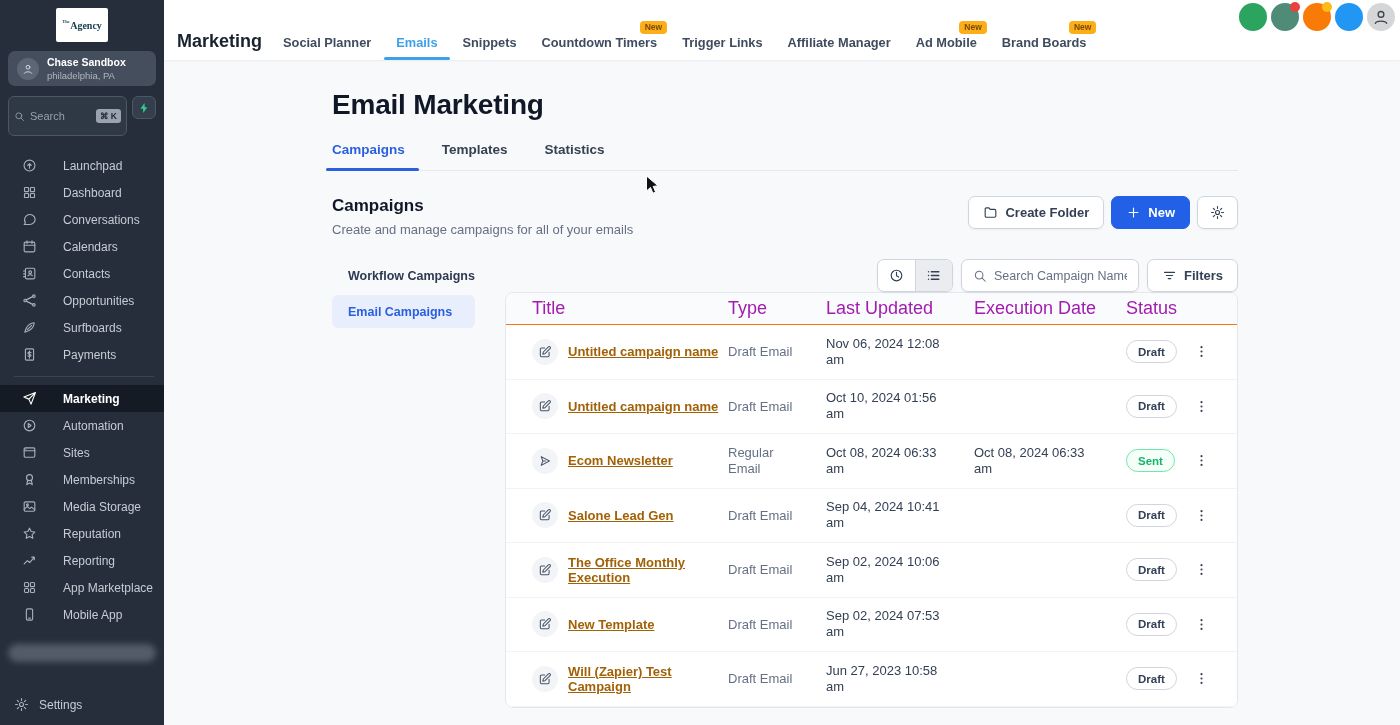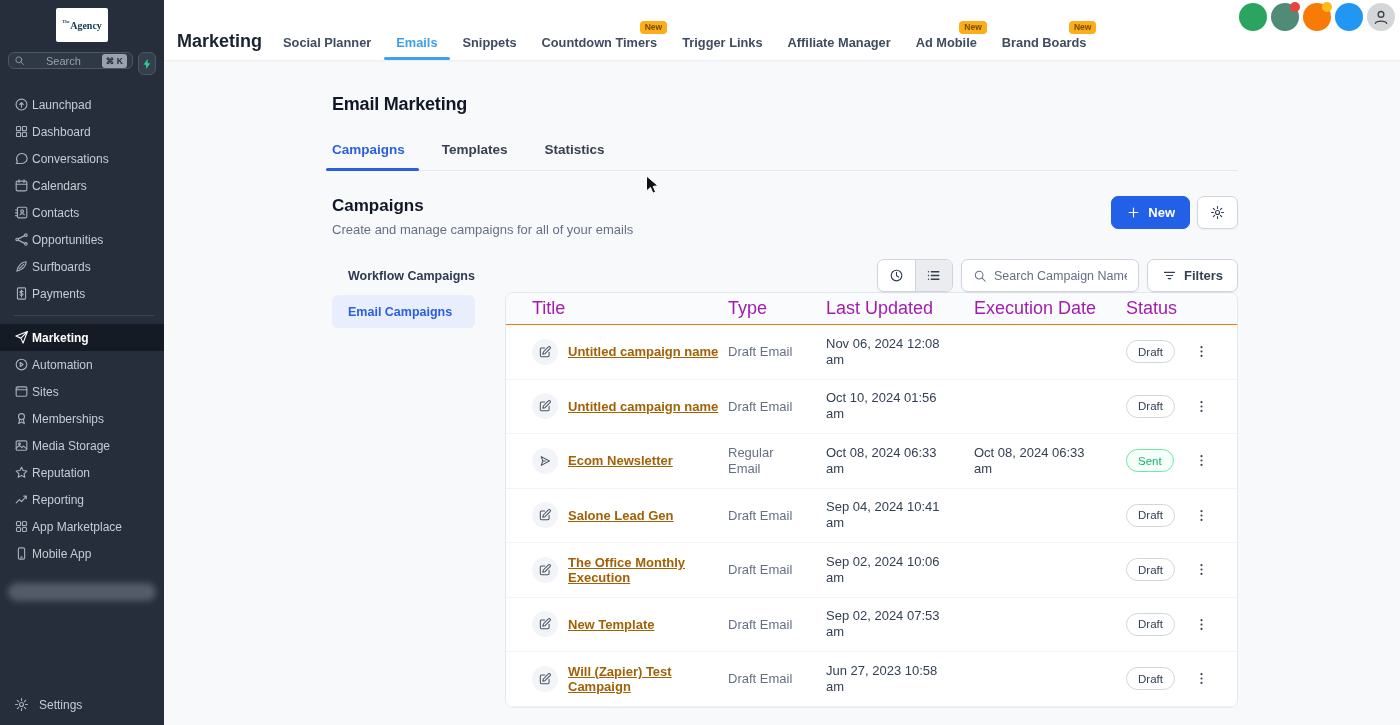--- a/index.html
+++ b/index.html
@@ -12,28 +12,28 @@
   .logo-wrap { display:flex; justify-content:center; padding-top:8px; }
   .logo-box { width:52px; height:34px; background:#fff; border-radius:2px; display:flex; align-items:center; justify-content:center; }
   .logo-text { font-family:"Liberation Serif", serif; font-size:10px; font-weight:bold; color:#16404f; }
   .logo-text sup { font-size:4.5px; vertical-align:6px; margin-right:.5px; }
   .account { margin:9px 8px 0; background:#454e5c; border-radius:7px; display:flex; align-items:center; gap:8px; padding:5px 9px; }
   .account-avatar { width:22px; height:22px; border-radius:50%; background:#5d6675; color:#dde2e8; display:flex; align-items:center; justify-content:center; flex:none; }
   .account-avatar .icon { width:12px; height:12px; }
   .account-name { font-size:10.5px; font-weight:bold; color:#fff; }
   .account-loc { font-size:9.5px; color:#aeb6c0; margin-top:2px; }
   .search-row { margin:10px 8px 0; display:flex; gap:5px; }
-  .search-box { flex:1; height:17px; background:#2f3845; border:1px solid #4d5663; border-radius:6px; display:flex; align-items:center; padding:0 5px; gap:21px; }
+  .search-box { flex:1; height:40px; background:#2f3845; border:1px solid #4d5663; border-radius:6px; display:flex; align-items:center; padding:0 5px; gap:5px; }
   .search-box .icon { width:11px; height:11px; color:#98a0ab; flex:none; }
   .search-ph { font-size:11px; color:#98a0ab; flex:1; }
   .kbd { background:#9aa2ad; color:#222b38; font-size:8.5px; font-weight:bold; border-radius:3px; padding:2px 4px; white-space:nowrap; }
   .ai-btn { width:24px; height:23px; background:#343e4c; border:1px solid #4d5663; border-radius:6px; display:flex; align-items:center; justify-content:center; color:#2ecc8f; }
   .ai-btn .icon { width:12px; height:12px; }
   .nav { margin-top:16px; flex:1; overflow:hidden; }
-  .nav-item { position:relative; height:27px; display:flex; align-items:center; gap:3px; padding:0 14px; color:#c6ccd4; font-size:12px; cursor:default; white-space:nowrap; }
+  .nav-item { position:relative; height:27px; display:flex; align-items:center; gap:26px; padding:0 22px; color:#c6ccd4; font-size:12px; cursor:default; white-space:nowrap; }
   .nav-item .icon { width:15px; height:15px; color:#a7afbb; flex:none; }
   .nav-item.active { background:#151b25; color:#fff; font-weight:bold; }
   .nav-item.active .icon { color:#fff; }
   .nav-item.divider-after { margin-bottom:17px;align-items:center; }
   .nav-item.divider-after::after { content:''; position:absolute; left:14px; right:10px; bottom:-9px; height:1px; background:#3c4452; }
   .nav-redacted { margin:16px 8px 0; height:18px; border-radius:10px; background:#97a0ac; opacity:.4; filter:blur(3px); }
   .settings-row { display:flex; align-items:center; gap:10px; padding:0 14px 13px; color:#c6ccd4; font-size:12px; }
   .settings-row .icon { width:15px; height:15px; color:#a7afbb; }
 
   
@@ -45,21 +45,21 @@
   .htab.active::after { content:''; position:absolute; left:-12px; right:-12px; bottom:-10px; height:3px; background:#3da1ea; border-radius:2px; }
   .new-badge { position:absolute; top:-16px; right:-10px; background:#fbae17; color:#7c4a0a; font-size:8.5px; font-weight:bold; padding:2px 5px; border-radius:4px; line-height:1; }
   .avatars { position:absolute; top:3px; right:5px; display:flex; gap:4px; }
   .avatar { position:relative; width:28px; height:28px; border-radius:50%; display:flex; align-items:center; justify-content:center; }
   .avatar .dot { position:absolute; top:-1px; right:-1px; width:10px; height:10px; border-radius:50%; }
   .avatar .av-icon { width:18px; height:18px; color:#3c424b; }
 
   
   .content { position:absolute; left:164px; top:60px; right:0; bottom:0; background:#f8f9fb; overflow:hidden; }
   .inner { margin-left:168px; width:906px; }
-  .page-title { margin-top:31px; font-size:18px; font-weight:bold; color:#101828; line-height:27px; letter-spacing:-.2px; }
+  .page-title { margin-top:31px; font-size:28px; font-weight:bold; color:#101828; line-height:27px; letter-spacing:-.2px; }
   .ptabs { display:flex; gap:37px; margin-top:24px; border-bottom:1px solid #e7e8ec; }
   .ptab { position:relative; font-size:13.5px; font-weight:600; color:#374151; padding-bottom:12px; line-height:1.2; }
   .ptab.active { color:#2a5fe0; }
   .ptab.active::after { content:''; position:absolute; left:-6px; right:-14px; bottom:-1px; height:3px; background:#2a5fe0; border-radius:2px; }
   .section-row { display:flex; justify-content:space-between; align-items:flex-start; margin-top:25px; }
   .sec-title { font-size:17px; font-weight:bold; color:#101828; }
   .sec-sub { font-size:13px; color:#667085; margin-top:6px; }
   .actions { display:flex; gap:7px; }
   .btn { height:33px; display:flex; align-items:center; gap:7px; border-radius:7px; font-size:13px; font-weight:600; padding:0 14px; white-space:nowrap; }
   .btn .icon { width:15px; height:15px; }
@@ -86,37 +86,51 @@
   .table { background:#fff; border:1px solid #e4e7ec; border-radius:8px; overflow:hidden; }
   .thead, .trow { display:grid; grid-template-columns:196px 98px 148px 152px 1fr 36px; padding:0 14px 0 26px; align-items:center; }
   .thead { height:32px; background:#fafbfc; border-bottom:1px solid #f97316; font-size:18px; color:#a21caf; }
   .trow { min-height:54.5px; border-bottom:1px solid #f2f3f5; font-size:13px; background:#fff; }
   .cell-title { display:flex; align-items:center; gap:10px; }
   .row-icon { width:26px; height:26px; border-radius:50%; background:#f2f4f7; color:#475467; display:flex; align-items:center; justify-content:center; flex:none; }
   .row-icon svg { width:14px; height:14px; }
   .title-text { font-weight:600; color:#a16207; max-width:152px; line-height:1.18;text-decoration:underline; }
   .type-text { color:#667085; max-width:74px; line-height:1.2; }
   .date-text { color:#344054; max-width:120px; line-height:1.25; }
-  .badge { display:inline-flex; align-items:center; height:23px; padding:0 11px; border-radius:999px; font-size:11.5px; font-weight:400; width:fit-content; }
+  .badge { display:inline-flex; align-items:center; height:23px; padding:0 11px; border-radius:999px; font-size:11.5px; font-weight:700; width:fit-content; }
   .badge-draft { background:#fff; border:1px solid #d0d5dd; color:#344054; }
   .badge-sent { background:#f6fef9; border:1px solid #6ce9a6; color:#12b76a; }
   .kebab { width:28px; height:28px; display:flex; align-items:center; justify-content:center; color:#344054; }
   .kebab svg { width:15px; height:15px; }
   .cursor { position:absolute; left:645px; top:175px; width:15px; height:21px; z-index:50; pointer-events:none; }
 </style>
 </head>
 <body>
 
 <aside class="sidebar">
   <div class="logo-wrap">
     <div class="logo-box">
       <span class="logo-text"><sup>The</sup><span>Agency</span></span>
     </div>
   </div>
 
+  <div class="account">
+    <span class="account-avatar">
+        <span class="icon">
+          <svg viewBox="0 0 24 24" fill="none" stroke="currentColor" stroke-width="1.8" stroke-linecap="round" stroke-linejoin="round">
+            <circle cx="12" cy="8.5" r="3.8"></circle>
+            <path d="M4.5 20.5c1.2-4 13.8-4 15 0"></path>
+          </svg>
+        </span>
+      </span>
+    <span>
+      <div class="account-name">Chase Sandbox</div>
+      <div class="account-loc">philadelphia, PA</div>
+    </span>
+  </div>
 
   <div class="search-row">
     <div class="search-box">
       <span class="icon">
           <svg viewBox="0 0 24 24" fill="none" stroke="currentColor" stroke-width="1.8" stroke-linecap="round" stroke-linejoin="round">
             <circle cx="10.5" cy="10.5" r="6.5"></circle>
             <path d="M15.3 15.3L21 21"></path>
           </svg>
         </span>
       <span class="search-ph">Search</span>
@@ -420,20 +434,28 @@
         </div>
 
     </div>
 
     <div class="section-row">
       <div>
         <div class="sec-title">Campaigns</div>
         <div class="sec-sub">Create and manage campaigns for all of your emails</div>
       </div>
       <div class="actions">
+        <button class="btn btn-outline">
+          <span class="icon">
+              <svg viewBox="0 0 24 24" fill="none" stroke="currentColor" stroke-width="1.8" stroke-linecap="round" stroke-linejoin="round">
+                <path d="M3.5 6.5a2 2 0 0 1 2-2h4l2 2.5h7a2 2 0 0 1 2 2v8.5a2 2 0 0 1-2 2h-13a2 2 0 0 1-2-2z"></path>
+              </svg>
+            </span>
+          <span>Create Folder</span>
+        </button>
         <button class="btn btn-primary">
           <span class="icon">
               <svg viewBox="0 0 24 24" fill="none" stroke="currentColor" stroke-width="1.8" stroke-linecap="round" stroke-linejoin="round">
                 <path d="M12 5v14M5 12h14"></path>
               </svg>
             </span>
           <span>New</span>
         </button>
         <button class="btn btn-outline btn-square">
           <span class="icon">

